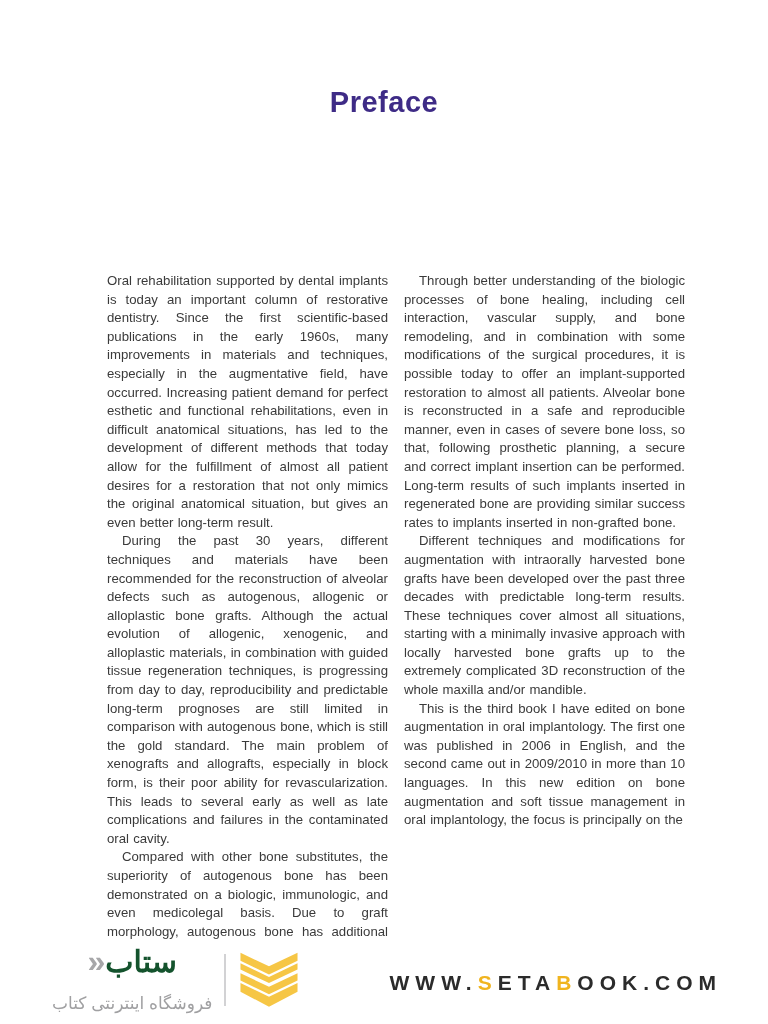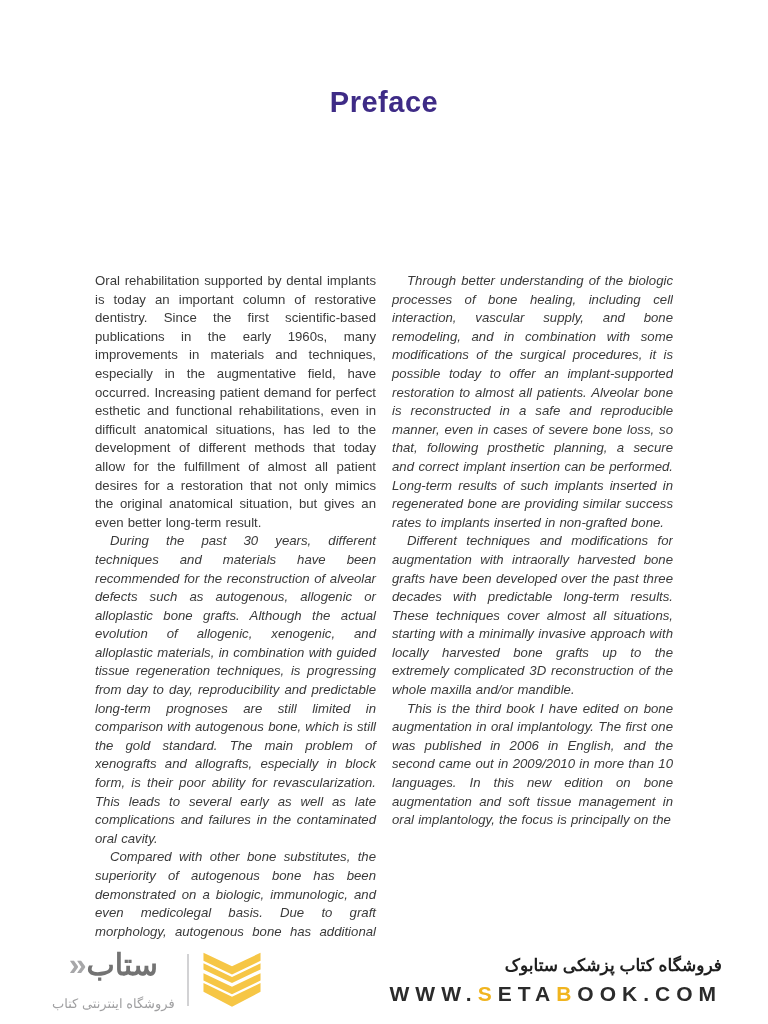--- a/index.html
+++ b/index.html
@@ -23,21 +23,21 @@
     width: 100%;
     margin: 0;
     text-align: center;
     font-size: 29px;
     font-weight: 700;
     letter-spacing: 0.5px;
     color: #3e2b86;
   }
   .text-area {
     position: absolute;
-    left: 95px;
+    left: 107px;
     top: 272px;
     width: 578px;
     height: 668px;
     overflow: hidden;
     display: flex;
     gap: 16px;
   }
   .col {
     flex: 1 1 0;
     min-width: 0;
@@ -45,21 +45,20 @@
   .col p {
     margin: 0;
     font-size: 13.2px;
     line-height: 18.6px;
     color: #3a3a3a;
     text-align: justify;
     word-spacing: 0.5px;
   }
   .col p.indent {
     text-indent: 15px;
-    font-style: italic;
   }
   .footer {
     position: absolute;
     left: 0;
     right: 0;
     bottom: 0;
     height: 82px;
     background: #ffffff;
     display: flex;
     align-items: center;
@@ -77,29 +76,29 @@
     flex-direction: column;
     align-items: center;
   }
   .wordmark {
     font-size: 30px;
     font-weight: 700;
     line-height: 30px;
     direction: rtl;
     white-space: nowrap;
   }
-  .wm-yellow { color: #737373; }
+  .wm-yellow { color: #14532d; }
   .wm-gray {
     color: #a7a7a9;
     font-size: 32px;
     letter-spacing: -2px;
   }
   .logo-tagline {
     margin-top: 16px;
-    font-size: 13px;
+    font-size: 17px;
     color: #a0a0a2;
     direction: rtl;
     white-space: nowrap;
   }
   .logo-divider {
     width: 2px;
     height: 52px;
     background: #d2d2d4;
   }
   .emblem { display: block; }
@@ -155,19 +154,18 @@
       <div class="logo-divider"></div>
       <svg class="emblem" width="62" height="58" viewBox="0 0 100 90" xmlns="http://www.w3.org/2000/svg">
         <polygon points="4,1 50,23 96,1 96,14 50,36 4,14" fill="#f6c645"></polygon>
         <polygon points="4,18 50,40 96,18 96,28 50,50 4,28" fill="#f6c645"></polygon>
         <polygon points="4,34 50,56 96,34 96,46 50,68 4,46" fill="#f6c645"></polygon>
         <polygon points="4,50 50,72 96,50 96,64 50,88 4,64" fill="#f6c645"></polygon>
       </svg>
     </div>
 
     <div class="footer-right">
-      <div class="store-title">فروشگاه کتاب پزشکی ستابوک</div>
       <div class="website"><span>WWW.</span><span class="y">S</span><span>ETA</span><span class="y">B</span><span>OOK.COM</span></div>
     </div>
 
   </div>
 
 </div>
 
 </body></html>

